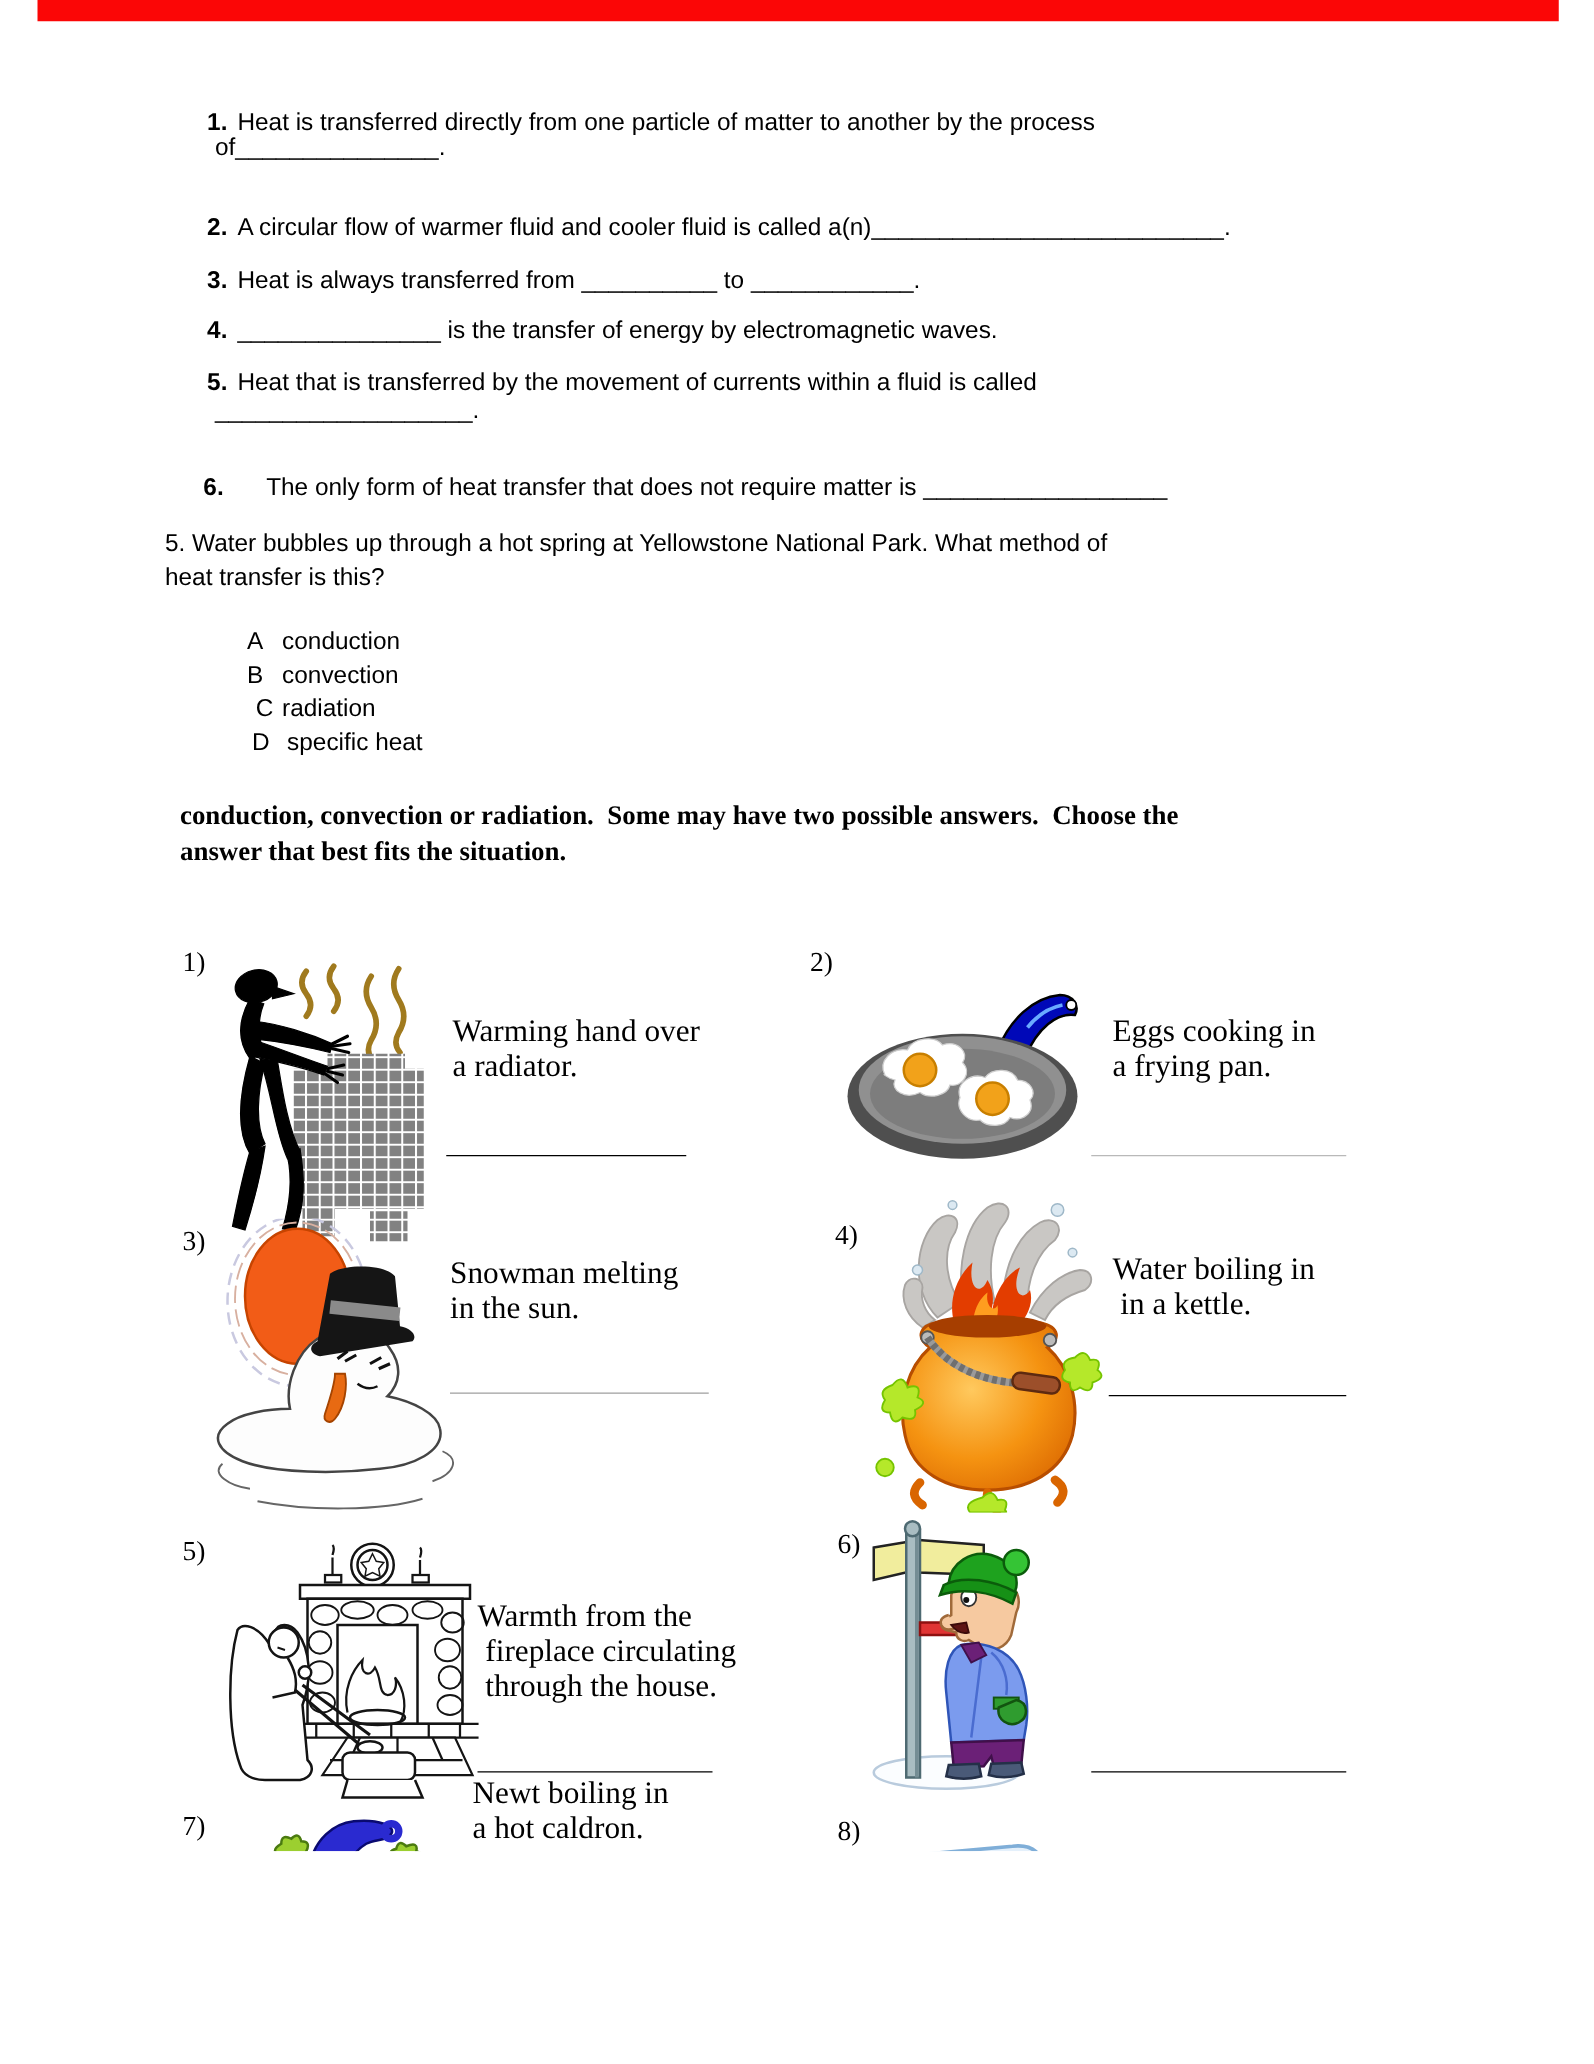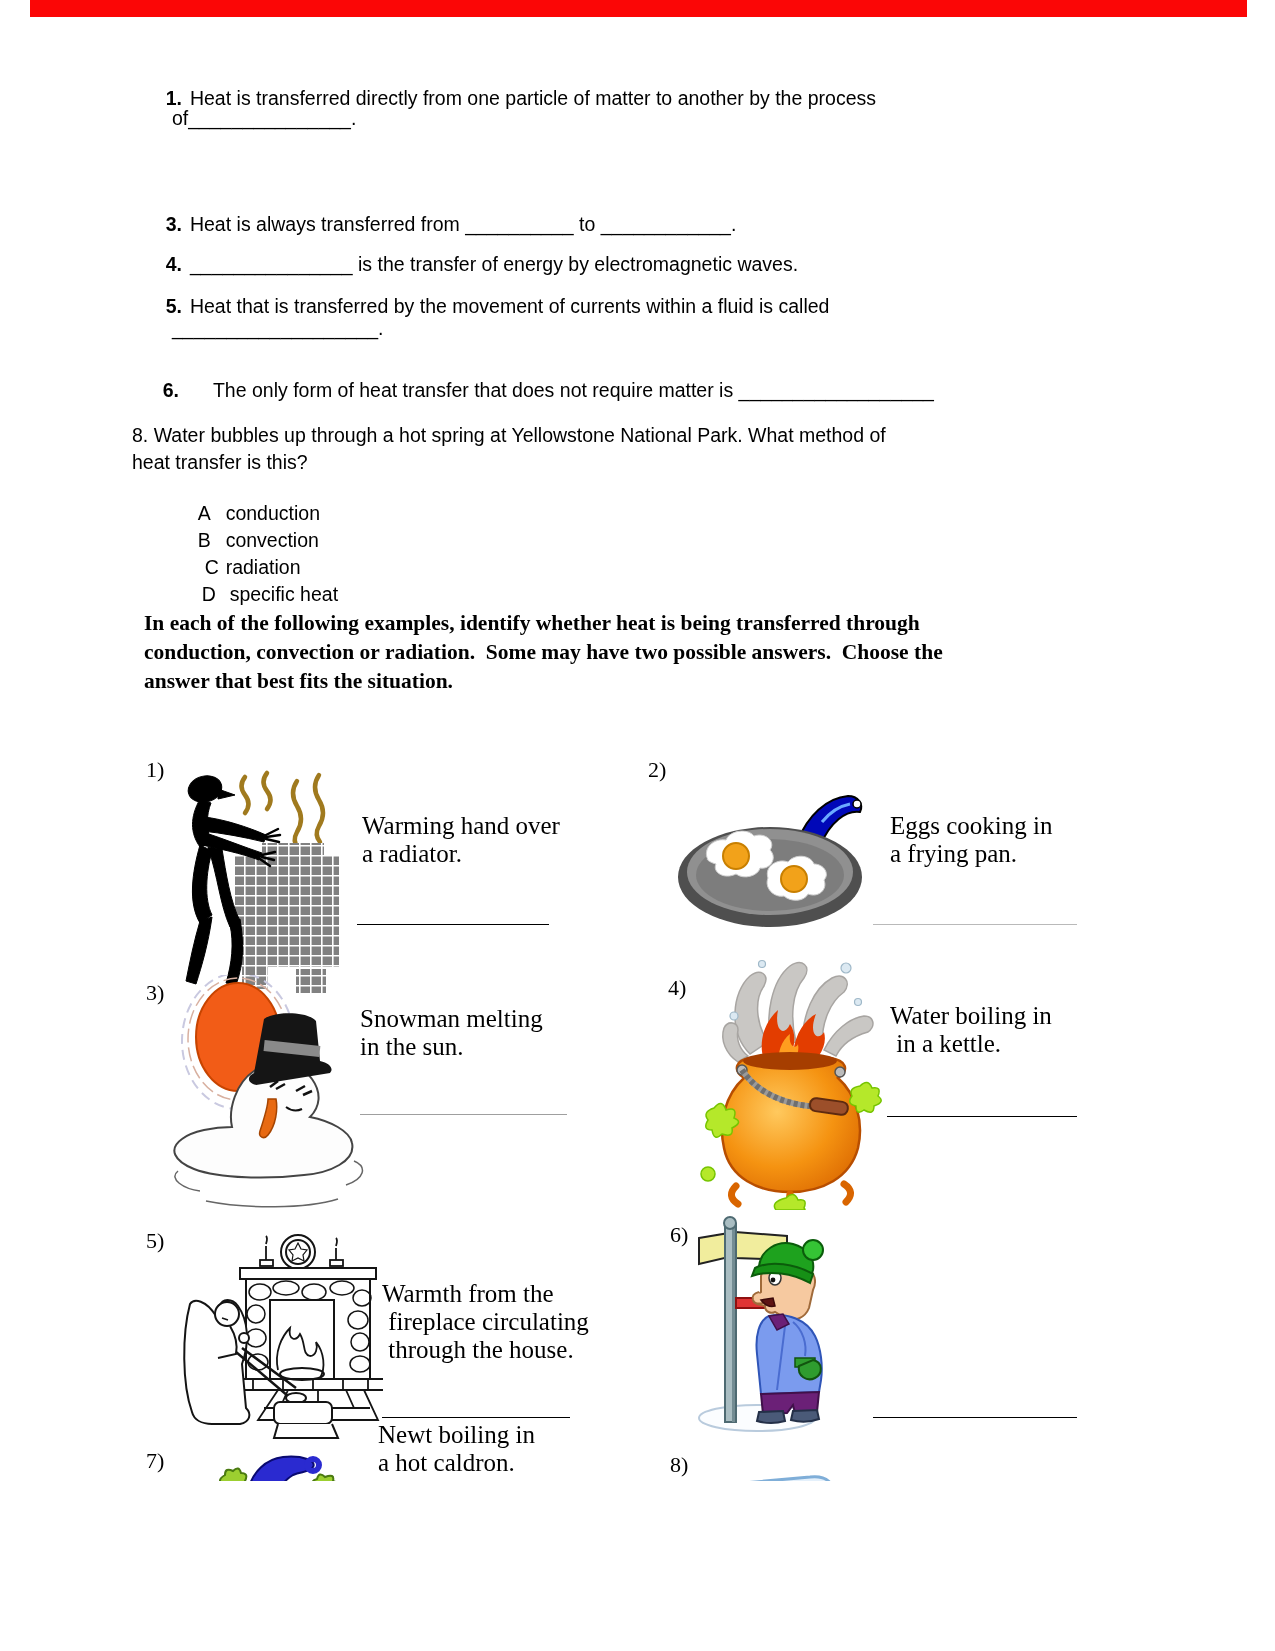--- a/index.html
+++ b/index.html
@@ -24,55 +24,57 @@
 
 <div id="page">
 
   <div class="abs topbar"></div>
 
   <div class="abs qline" style="left:144px;top:64px;">
     <span class="qnum">1.</span><span>Heat is transferred directly from one particle of matter to another by the process</span>
   </div>
   <div class="abs qline" style="left:172px;top:107px;">of_______________.</div>
 
+  <div class="abs qline" style="left:144px;top:148px;">
+    <span class="qnum">2.</span><span>A circular flow of warmer fluid and cooler fluid is called a(n)__________________________.</span>
+  </div>
 
   <div class="abs qline" style="left:144px;top:190px;">
     <span class="qnum">3.</span><span>Heat is always transferred from __________ to ____________.</span>
   </div>
 
   <div class="abs qline" style="left:144px;top:230px;">
     <span class="qnum">4.</span><span>_______________ is the transfer of energy by electromagnetic waves.</span>
   </div>
 
   <div class="abs qline" style="left:144px;top:272px;">
     <span class="qnum">5.</span><span>Heat that is transferred by the movement of currents within a fluid is called</span>
   </div>
   <div class="abs qline" style="left:172px;top:317px;">___________________.</div>
 
   <div class="abs qline" style="left:141px;top:356px;">
     <span class="qnum-wide">6.</span><span>The only form of heat transfer that does not require matter is __________________</span>
   </div>
 
-  <div class="abs qline" style="left:132px;top:424px;">8. Water bubbles up through a hot spring at Yellowstone National Park. What method of</div>
+  <div class="abs qline" style="left:132px;top:424px;">5. Water bubbles up through a hot spring at Yellowstone National Park. What method of</div>
   <div class="abs qline" style="left:132px;top:451px;">heat transfer is this?</div>
 
   <div class="abs qline" style="left:176px;top:479px;">
     <span class="choice-letter">A</span><span>conduction</span>
   </div>
   <div class="abs qline" style="left:176px;top:506px;">
     <span class="choice-letter">B</span><span>convection</span>
   </div>
   <div class="abs qline" style="left:176px;top:533px;text-align:center;">
     <span class="choice-letter">C</span><span>radiation</span>
   </div>
   <div class="abs qline" style="left:180px;top:560px;">
     <span class="choice-letter">D</span><span>specific heat</span>
   </div>
 
-  <div class="abs instr" style="left:144px;top:609px;">In each of the following examples, identify whether heat is being transferred through</div>
   <div class="abs instr" style="left:144px;top:638px;">conduction, convection or radiation.  Some may have two possible answers.  Choose the</div>
   <div class="abs instr" style="left:144px;top:667px;">answer that best fits the situation.</div>
 
   <div class="abs exnum" style="left:146px;top:757px;">1)</div>
   <div class="abs" style="left:178px;top:755px;width:175px;height:240px;">
     <svg viewBox="0 0 175 240" width="175" height="240">
       <defs>
         <pattern id="radgrid" width="11" height="10" patternUnits="userSpaceOnUse">
           <rect width="11" height="10" fill="#818181"></rect>
           <path d="M0 .8H11M.8 0V10" stroke="#fff" stroke-width="1.6"></path>

